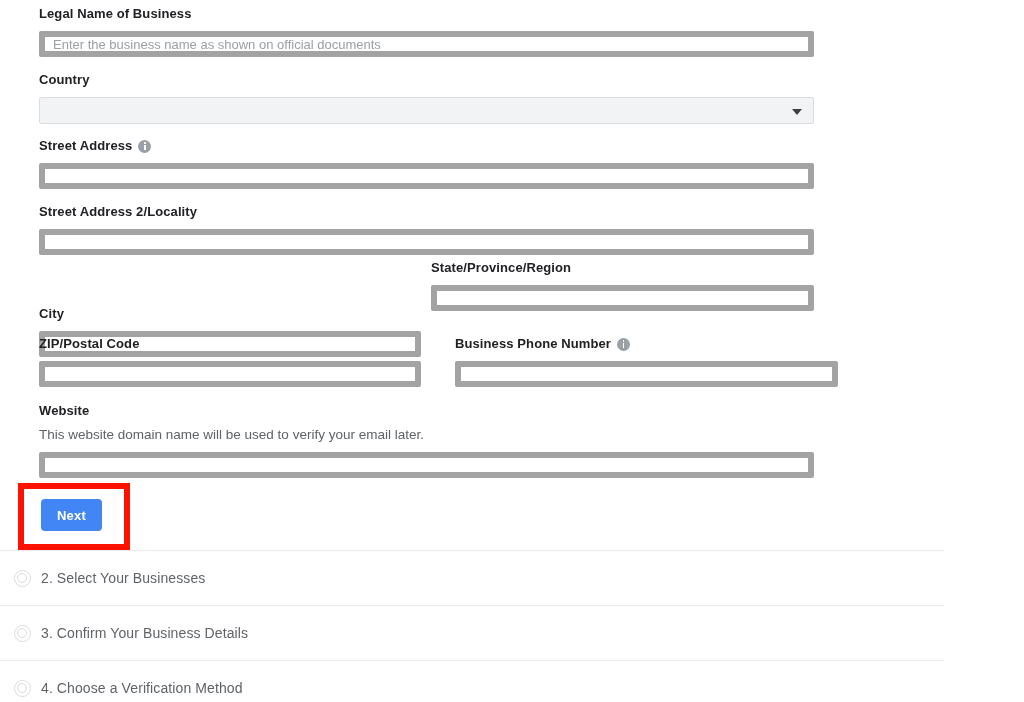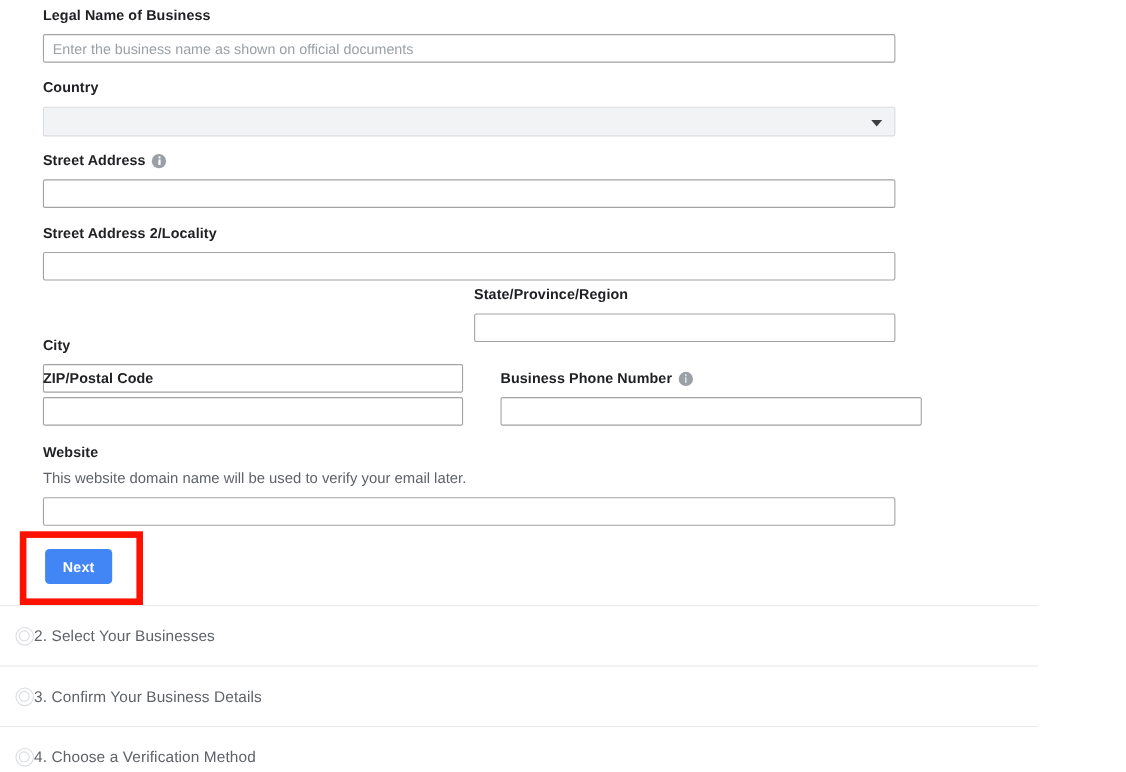--- a/index.html
+++ b/index.html
@@ -44,21 +44,21 @@
     position: absolute;
     left: 5.7px; top: 5.6px;
     width: 1.7px; height: 4.6px;
     background: #ffffff;
   }
 
   .txt-input {
     display: block;
     width: 100%;
     height: 26px;
-    border: 1px solid #a3a3a3;
+    border: 6px solid #a3a3a3;
     border-radius: 2px;
     background: #ffffff;
     font-family: "Liberation Sans", sans-serif;
     font-size: 13px;
     color: #202124;
     padding: 0 8px;
     outline: none;
   }
   .txt-input::placeholder { color: #9aa0a6; }
 
@@ -139,20 +139,21 @@
   }
   .step-circle::after {
     content: "";
     position: absolute;
     left: 2.4px; top: 2.4px;
     width: 8px; height: 8px;
     border-radius: 50%;
     border: 1.6px solid #dadce0;
   }
   .step-label {
+    margin-left: 10px;
     font-size: 14px;
     color: #5f6368;
     letter-spacing: 0.1px;
   }
 </style>
 </head>
 <body>
 
 <div class="page">
 

